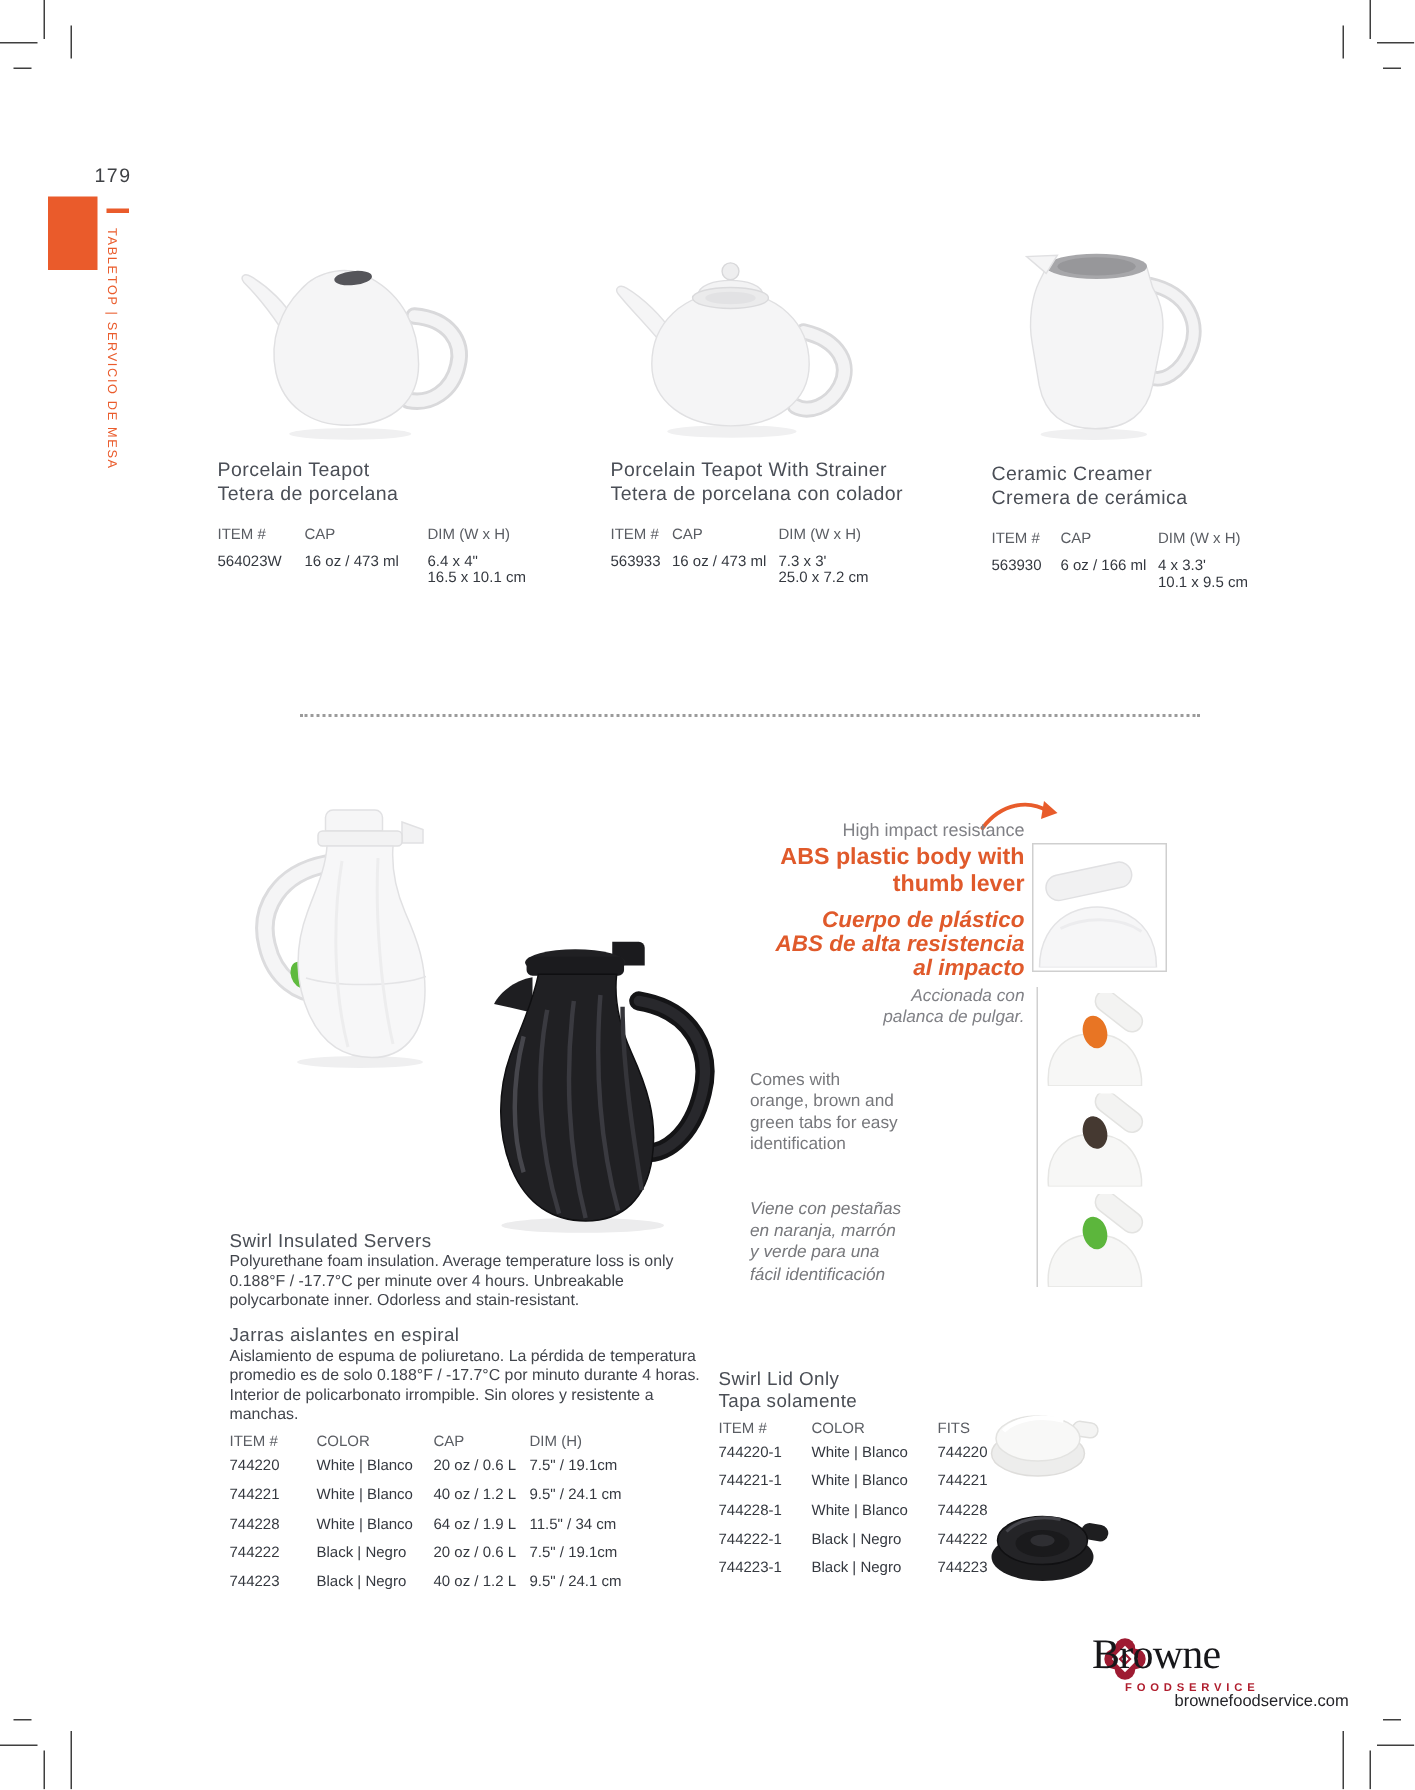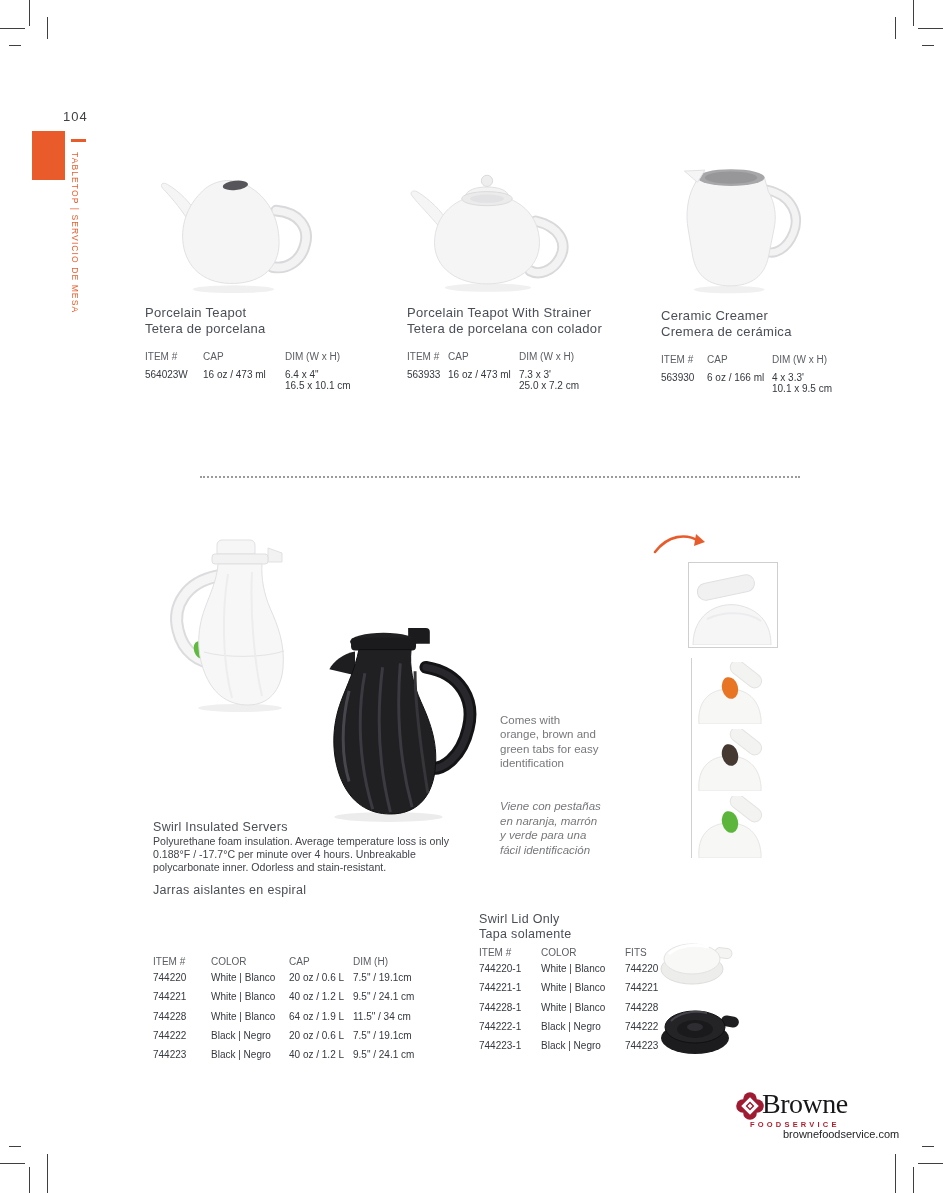--- a/index.html
+++ b/index.html
@@ -53,21 +53,21 @@
   .dtable{position:absolute;font-size:10px;color:#34383f;}
   .dtable .row{display:grid;height:19.3px;align-items:start;}
   .dtable .row.h{color:#5a5d63;height:16px;}
   .t-left{left:153px;top:956px;}
   .t-left .row{grid-template-columns:58px 78px 64px 116px;}
   .t-right{left:479px;top:947px;}
   .t-right .row{grid-template-columns:62px 84px 60px;}
   .lid-title{position:absolute;left:479px;top:912px;font-size:12.5px;line-height:14.5px;color:#4a4e55;letter-spacing:.3px;white-space:pre-line;}
 
   
-  .brand-name{position:absolute;left:762px;top:1088px;font-family:"Liberation Serif",serif;
+  .brand-name{position:absolute;left:728px;top:1088px;font-family:"Liberation Serif",serif;
               font-size:28px;color:#17171a;letter-spacing:-.5px;}
   .brand-division{position:absolute;left:750px;top:1120px;font-size:7.5px;font-weight:bold;
                   letter-spacing:3.2px;color:#B01E2E;}
   .brand-site{position:absolute;left:735px;top:1128px;font-size:11px;color:#232327;padding-left:48px;}
 </style>
 </head>
 <body>
 
 <div class="page">
 
@@ -83,21 +83,21 @@
     <div class="crop" style="left:9px;top:1146px;width:12px;height:1px"></div>
     <div class="crop" style="left:47px;top:1154px;width:1px;height:39px"></div>
     <div class="crop" style="left:0;top:1163px;width:25px;height:1px"></div>
     <div class="crop" style="left:29px;top:1167px;width:1px;height:26px"></div>
     <div class="crop" style="left:922px;top:1146px;width:12px;height:1px"></div>
     <div class="crop" style="left:895px;top:1154px;width:1px;height:39px"></div>
     <div class="crop" style="left:918px;top:1163px;width:25px;height:1px"></div>
     <div class="crop" style="left:913px;top:1167px;width:1px;height:26px"></div>
   </div>
 
-  <div class="page-number">104</div>
+  <div class="page-number">179</div>
   <div class="orange-dash"></div>
   <div class="orange-square"></div>
   <div class="side-label">TABLETOP | SERVICIO DE MESA</div>
 
   <svg class="abs" style="left:150px;top:166px" width="165" height="131" viewBox="0 0 170 135">
     <ellipse cx="86" cy="127" rx="42" ry="4" fill="#f0f0f1"></ellipse>
     <path d="M130,46 C154,48 164,64 160,80 C156,98 141,107 126,104" fill="none" stroke="#d9d9db" stroke-width="12" stroke-linecap="round"></path>
     <path d="M130,46 C154,48 164,64 160,80 C156,98 141,107 126,104" fill="none" stroke="#f3f3f4" stroke-width="8" stroke-linecap="round"></path>
     <path d="M38,54 C30,42 20,30 13,23 C10,19 13,16 18,19 C30,26 42,38 47,48 Z" fill="#f5f5f6" stroke="#e0e0e2"></path>
     <path d="M52,28 C64,14 86,11 100,20 C122,32 133,54 133,79 C133,104 116,120 87,121 C58,122 40,107 35,85 C30,62 39,41 52,28 Z" fill="#f5f5f6" stroke="#e0e0e2"></path>
@@ -210,20 +210,30 @@
     <path d="M112,52 C108,102 112,154 124,198" fill="none" stroke="#3a3a40" stroke-width="3"></path>
     <path d="M127,60 C127,100 134,146 140,184" fill="none" stroke="#35353a" stroke-width="3"></path>
     <path d="M60,80 C52,112 52,146 60,172" fill="none" stroke="#46464c" stroke-width="3"></path>
   </svg>
 
   <svg class="abs" style="left:652px;top:528px" width="60" height="30" viewBox="0 0 60 30">
     <path d="M3,24 C16,7 34,5 47,13" stroke="#E85C2B" stroke-width="2.6" fill="none" stroke-linecap="round"></path>
     <path d="M44,6 L53,14 L42,18 Z" fill="#E85C2B"></path>
   </svg>
 
+  <div class="feature">
+    <div class="kicker">High impact resistance</div>
+    <div class="t-en">ABS plastic body with
+thumb lever</div>
+    <div class="t-es">Cuerpo de plástico
+ABS de alta resistencia
+al impacto</div>
+    <div class="cap-es">Accionada con
+palanca de pulgar.</div>
+  </div>
 
   <div class="detail-box">
     <svg width="86" height="82" viewBox="0 0 86 82">
       <rect x="8" y="16" width="58" height="17" rx="8.5" transform="rotate(-12 37 25)" fill="#f1f1f2" stroke="#e0e0e2"></rect>
       <path d="M4,82 C4,48 34,36 56,44 C74,50 82,64 82,82 Z" fill="#f6f6f7" stroke="#e3e3e5"></path>
       <path d="M18,56 C34,48 58,48 72,58" fill="none" stroke="#ececee" stroke-width="2"></path>
     </svg>
   </div>
 
   <div class="vline"></div>
@@ -252,20 +262,21 @@
   <svg class="abs" style="left:695px;top:796px" width="68" height="62" viewBox="0 0 68 62">
     <rect x="34" y="0" width="36" height="14" rx="7" transform="rotate(38 44 8)" fill="#f3f3f2" stroke="#e3e3e1"></rect>
     <path d="M4,62 C2,40 14,27 34,27 C52,27 64,37 66,57 L66,62 Z" fill="#f7f7f6" stroke="#e6e6e4"></path>
     <ellipse cx="35" cy="26" rx="8" ry="11" transform="rotate(-15 35 26)" fill="#5CB63C"></ellipse>
   </svg>
 
   <div class="swirl-text">
     <h3>Swirl Insulated Servers</h3>
     <p>Polyurethane foam insulation. Average temperature loss is only 0.188°F / -17.7°C per minute over 4 hours. Unbreakable polycarbonate inner. Odorless and stain-resistant.</p>
     <h3 class="es">Jarras aislantes en espiral</h3>
+    <p>Aislamiento de espuma de poliuretano. La pérdida de temperatura promedio es de solo 0.188°F / -17.7°C por minuto durante 4 horas. Interior de policarbonato irrompible. Sin olores y resistente a manchas.</p>
   </div>
 
   <div class="dtable t-left">
     <div class="row h">
       <span>ITEM #</span>
         <span>COLOR</span>
       <span>CAP</span>
         <span>DIM (H)</span>
     </div>
     <div class="row">

